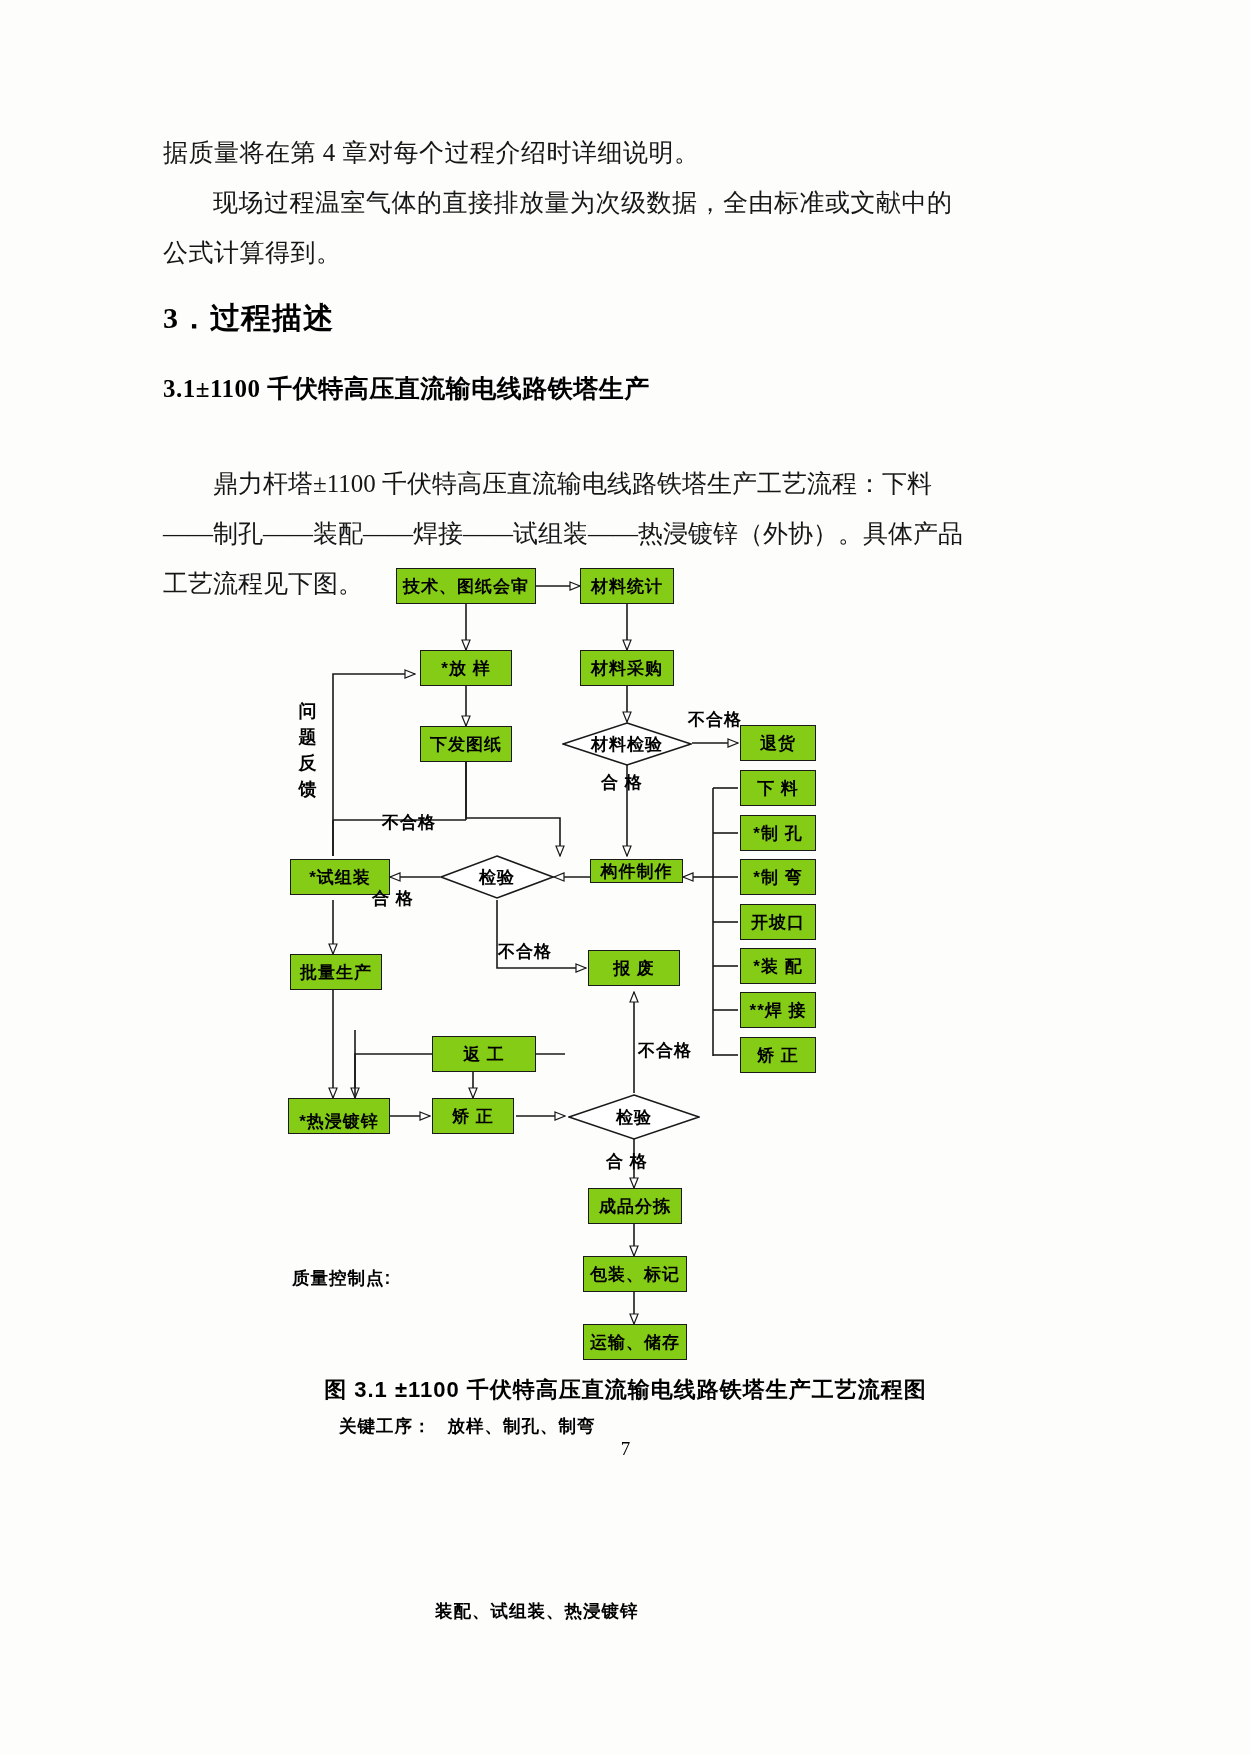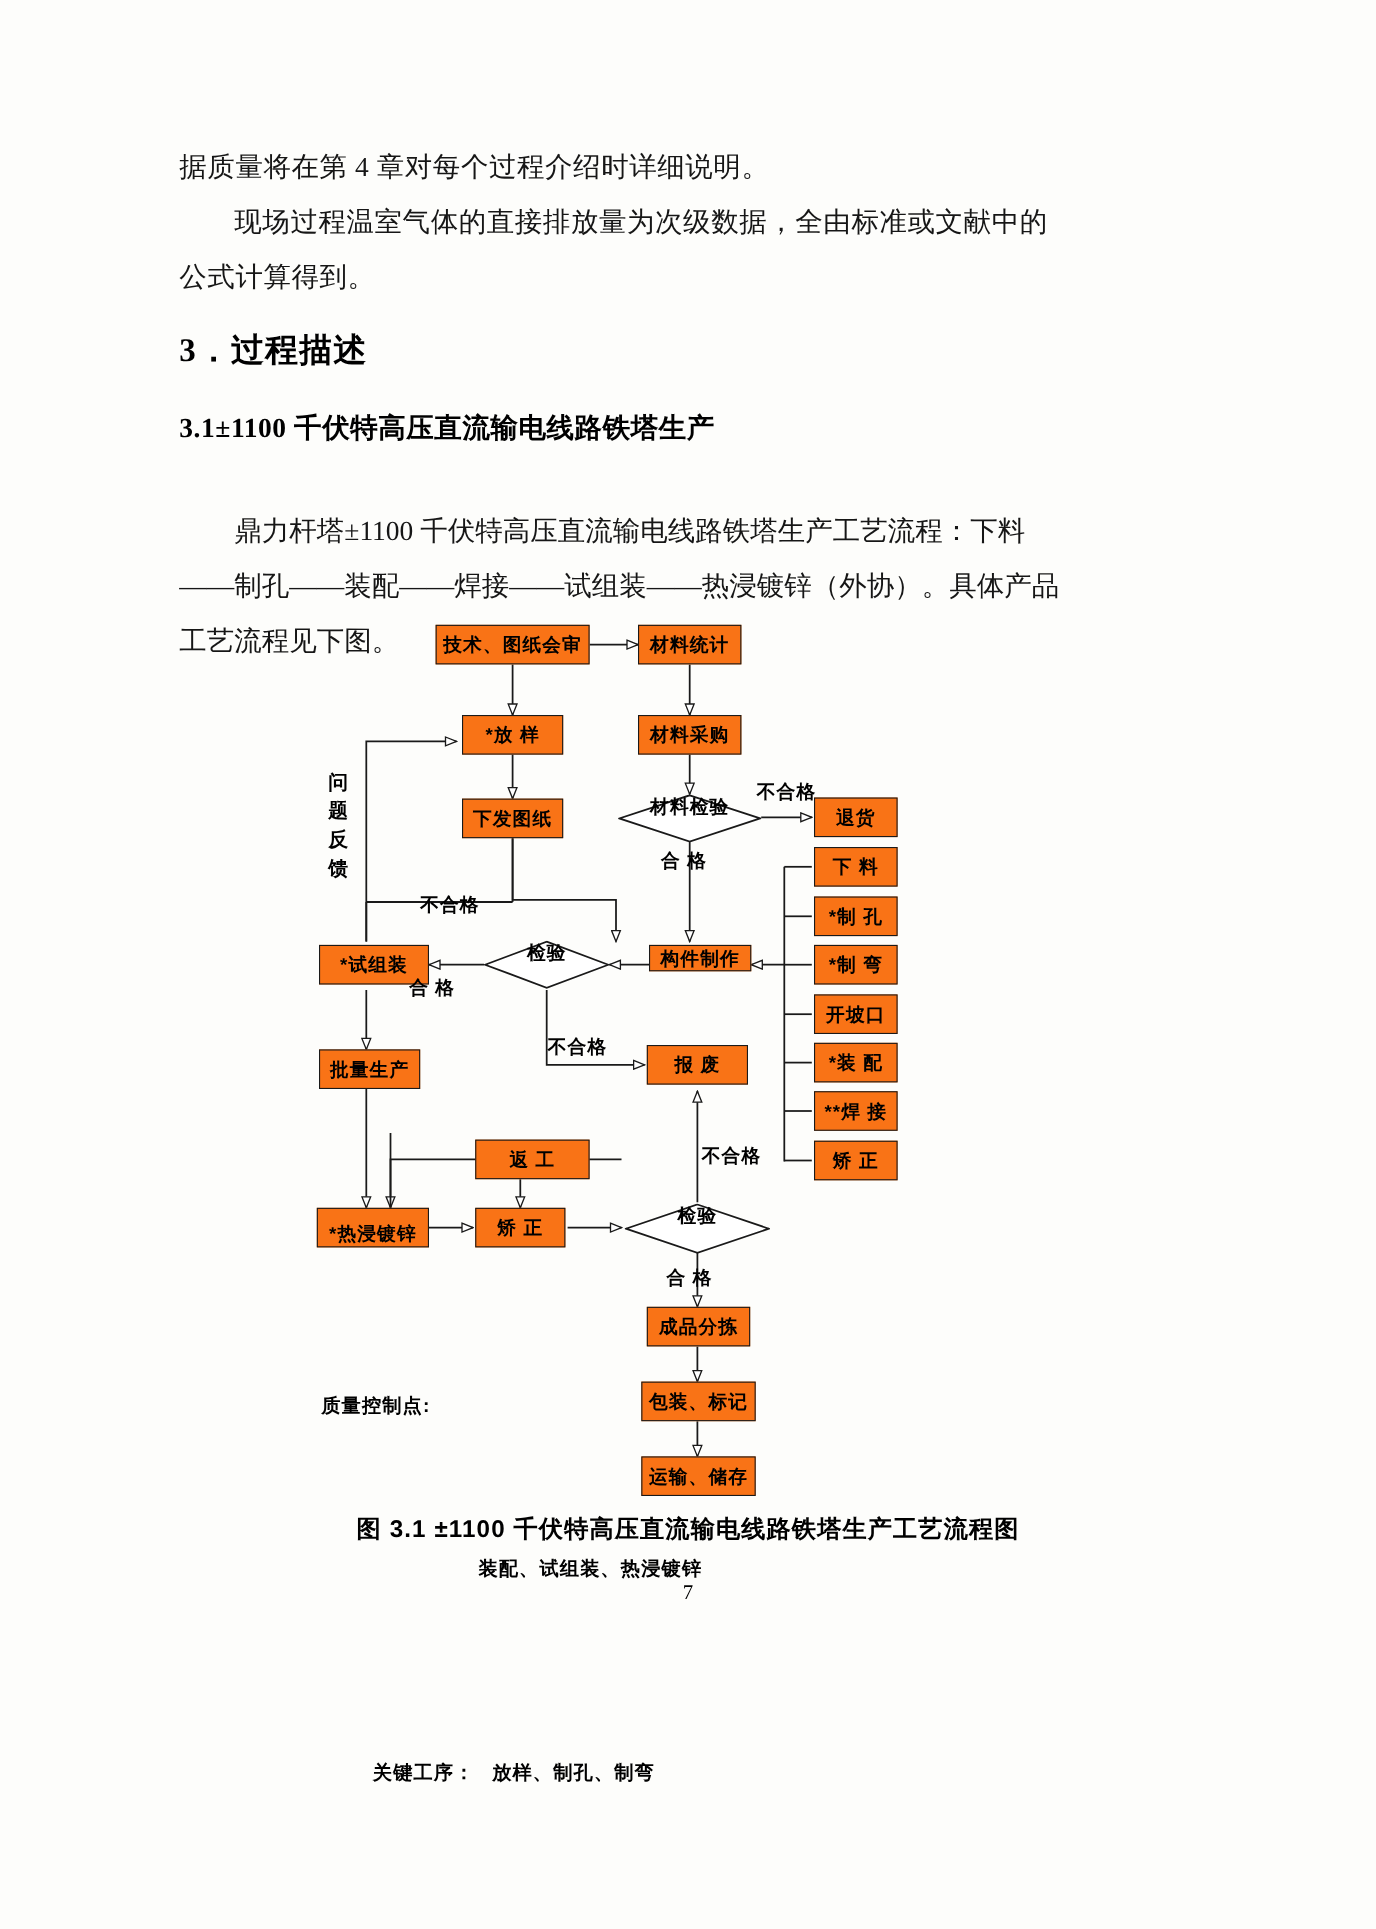--- a/index.html
+++ b/index.html
@@ -53,34 +53,34 @@
   .chart {
     position:absolute;
     left:0; top:556px;
     width:1251px; height:800px;
   }
   .chart svg { position:absolute; left:0; top:0; }
   .node {
     position:absolute;
     box-sizing:border-box;
     border:1.6px solid #1a1a1a;
-    background:#f97316;
+    background:#84cc16;
     font-family:"Liberation Sans", sans-serif;
     font-weight:bold;
     font-size:17px;
     color:#000;
     display:flex;
     align-items:center;
     justify-content:center;
     white-space:nowrap;
     letter-spacing:1px;
   }
   .diamond-wrap {
     position:absolute;
-    display:flex; align-items:flex-start; justify-content:center;
+    display:flex; align-items:center; justify-content:center;
   }
   .diamond-wrap .dlabel {
     position:relative; z-index:2;
     font-family:"Liberation Sans", sans-serif;
     font-weight:bold; font-size:17px; letter-spacing:1px;
     white-space:nowrap;
   }
   .edge-label {
     position:absolute;
     font-family:"Liberation Sans", sans-serif;
@@ -324,27 +324,27 @@
     <span class="edge-label" style="left:382px; top:255px;">不合格</span>
     <span class="edge-label" style="left:372px; top:331px;">合 格</span>
     <span class="edge-label" style="left:498px; top:384px;">不合格</span>
     <span class="edge-label" style="left:638px; top:483px;">不合格</span>
     <span class="edge-label" style="left:606px; top:594px;">合 格</span>
 
     <span class="vlabel" style="left:298px; top:142px;">问题反馈</span>
 
     <div class="legend" style="left:292px; top:630px;">
       <div class="legend-title">质量控制点:</div>
+      <div>
+        <span>关键工序：</span><span style="display:inline-block;width:16px;"></span><span>放样、制孔、制弯</span>
+      </div>
       <div style="padding-left:96px;">
         <span>装配、试组装、热浸镀锌</span>
       </div>
       <div>
-        <span>关键工序：</span><span style="display:inline-block;width:16px;"></span><span>放样、制孔、制弯</span>
-      </div>
-      <div>
         <span style="display:inline-block;width:22px;"></span>
       </div>
     </div>
 
   </div>
 
   <div class="figure-caption">图 3.1    ±1100 千伏特高压直流输电线路铁塔生产工艺流程图</div>
   <div class="page-number">7</div>
 
 </div>

